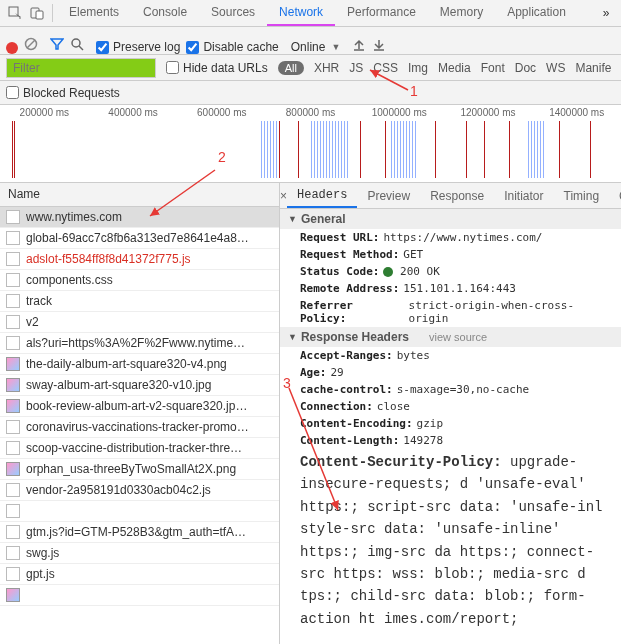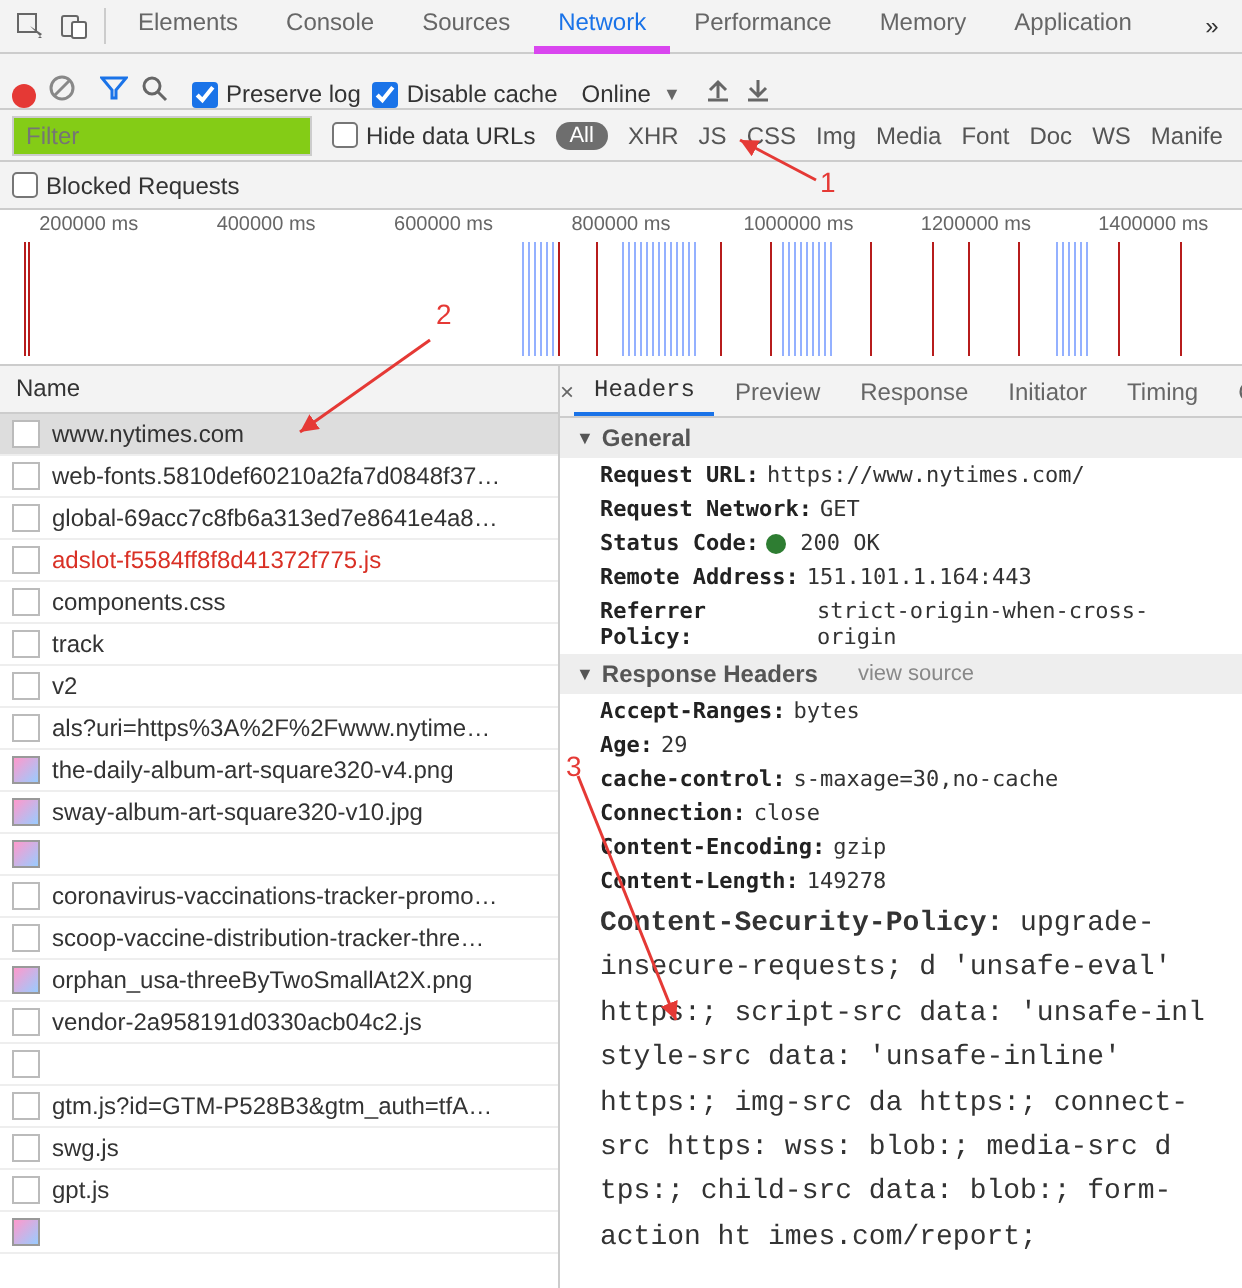--- a/index.html
+++ b/index.html
@@ -2,34 +2,34 @@
 <html><head>
 <meta charset="utf-8">
 <style>
 * { box-sizing: border-box; margin: 0; padding: 0; }
 body { font-family: -apple-system, BlinkMacSystemFont, "Segoe UI", Arial, sans-serif; font-size: 12px; color: #333; width: 621px; height: 644px; overflow: hidden; background: #fff; position: relative; }
 .toolbar { display: flex; align-items: center; border-bottom: 1px solid #ccc; height: 27px; padding: 0 4px; background: #f3f3f3; }
 .toolbar .icon-btn { width: 22px; height: 22px; display: flex; align-items: center; justify-content: center; cursor: pointer; }
 .toolbar .sep { width: 1px; height: 18px; background: #ccc; margin: 0 4px; }
 .tabs { display: flex; gap: 0; }
 .tab { padding: 5px 12px; color: #666; cursor: pointer; }
-.tab.active { color: #1a73e8; border-bottom: 4px solid #d946ef; }
+.tab.active { color: #1a73e8; border-bottom: 2px solid #d946ef; }
 .subtoolbar { display: flex; align-items: flex-end; border-bottom: 1px solid #ccc; height: 28px; padding: 0 6px; gap: 6px; background: #f3f3f3; }
 .rec-dot { width: 12px; height: 12px; border-radius: 50%; background: #e53935; }
 .chk { display: flex; align-items: center; gap: 4px; }
 .chk input { accent-color: #1a73e8; }
 .online { display: flex; align-items: center; gap: 6px; }
 .tri { font-size: 9px; color: #666; }
 .filterbar { display: flex; align-items: center; border-bottom: 1px solid #ccc; height: 26px; padding: 0 6px; gap: 10px; background: #f3f3f3; }
 .filter-input { border: 1px solid #ccc; background: #84cc16; padding: 2px 6px; width: 150px; height: 20px; font-size: 12px; }
 .pill { background: #6e6e6e; color: #fff; padding: 1px 7px; border-radius: 8px; font-size: 11px; }
 .flabel { color: #555; cursor: pointer; }
 .blocked { display: flex; align-items: center; border-bottom: 1px solid #ccc; height: 24px; padding: 0 6px; gap: 6px; background: #f3f3f3; }
 .timeline { height: 78px; border-bottom: 1px solid #ccc; position: relative; font-size: 10px; color: #666; }
-.timeline .ticks { display: flex; position: absolute; top: 2px; left: 0; right: 0; justify-content: center; }
+.timeline .ticks { display: flex; position: absolute; top: 2px; left: 0; right: 0; }
 .timeline .ticks span { flex: 1; text-align: center; }
 .timeline .bars { position: absolute; top: 16px; left: 0; right: 0; bottom: 0; }
 .tbar { position: absolute; top: 0; bottom: 4px; width: 1px; background: #b71c1c; }
 .tzone { position: absolute; top: 0; bottom: 4px; background: repeating-linear-gradient(90deg,#2962ff 0 1px,transparent 1px 3px); opacity: .5; }
 .split { display: flex; height: 489px; }
 .left { width: 280px; border-right: 1px solid #ccc; display: flex; flex-direction: column; }
 .left-head { height: 24px; border-bottom: 1px solid #ccc; padding: 4px 8px; background: #f3f3f3; font-weight: 400; }
 .reqlist { overflow: hidden; }
 .req { display: flex; align-items: center; gap: 6px; padding: 3px 6px; border-bottom: 1px solid #eee; white-space: nowrap; overflow: hidden; cursor: pointer; }
 .req.sel { background: #ddd; }
@@ -181,24 +181,20 @@
 <div class="split">
   <div class="left">
     <div class="left-head">Name</div>
     <div class="reqlist" id="reqlist">
         <div class="req sel">
           <span class="ficon"></span>
           <span>www.nytimes.com</span>
         </div>
         <div class="req">
           <span class="ficon"></span>
-          <span>web-fonts.5810def60210a2fa7d0848f37…</span>
-        </div>
-        <div class="req">
-          <span class="ficon"></span>
           <span>global-69acc7c8fb6a313ed7e8641e4a8…</span>
         </div>
         <div class="req red">
           <span class="ficon"></span>
           <span>adslot-f5584ff8f8d41372f775.js</span>
         </div>
         <div class="req">
           <span class="ficon"></span>
           <span>components.css</span>
         </div>
@@ -217,20 +213,21 @@
         <div class="req img">
           <span class="ficon"></span>
           <span>the-daily-album-art-square320-v4.png</span>
         </div>
         <div class="req img">
           <span class="ficon"></span>
           <span>sway-album-art-square320-v10.jpg</span>
         </div>
         <div class="req img">
           <span class="ficon"></span>
+          <span>book-review-album-art-v2-square320.jp…</span>
         </div>
         <div class="req">
           <span class="ficon"></span>
           <span>coronavirus-vaccinations-tracker-promo…</span>
         </div>
         <div class="req">
           <span class="ficon"></span>
           <span>scoop-vaccine-distribution-tracker-thre…</span>
         </div>
         <div class="req img">
@@ -274,21 +271,21 @@
     <div class="detail">
       <div class="section-head">
           <span class="arr">▼</span>
           <b>General</b>
         </div>
       <div class="kv">
           <span class="k">Request URL:</span>
           <span class="v">https://www.nytimes.com/</span>
         </div>
       <div class="kv">
-          <span class="k">Request Network:</span>
+          <span class="k">Request Method:</span>
           <span class="v">GET</span>
         </div>
       <div class="kv">
           <span class="k">Status Code:</span>
           <span class="v"><span class="statusdot"></span> <span>200 OK</span></span>
         </div>
       <div class="kv">
           <span class="k">Remote Address:</span>
           <span class="v">151.101.1.164:443</span>
         </div>

